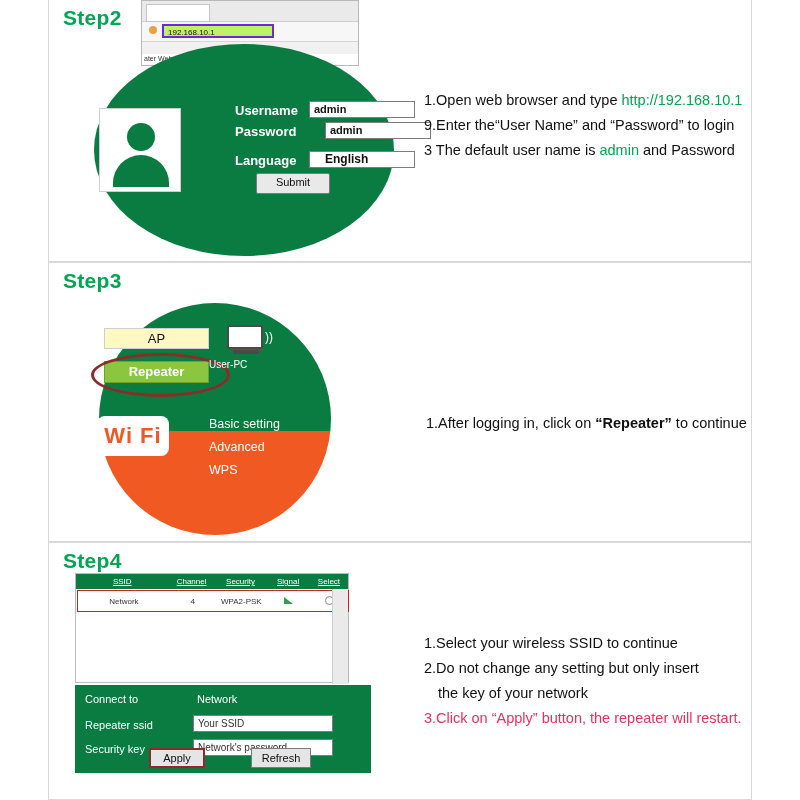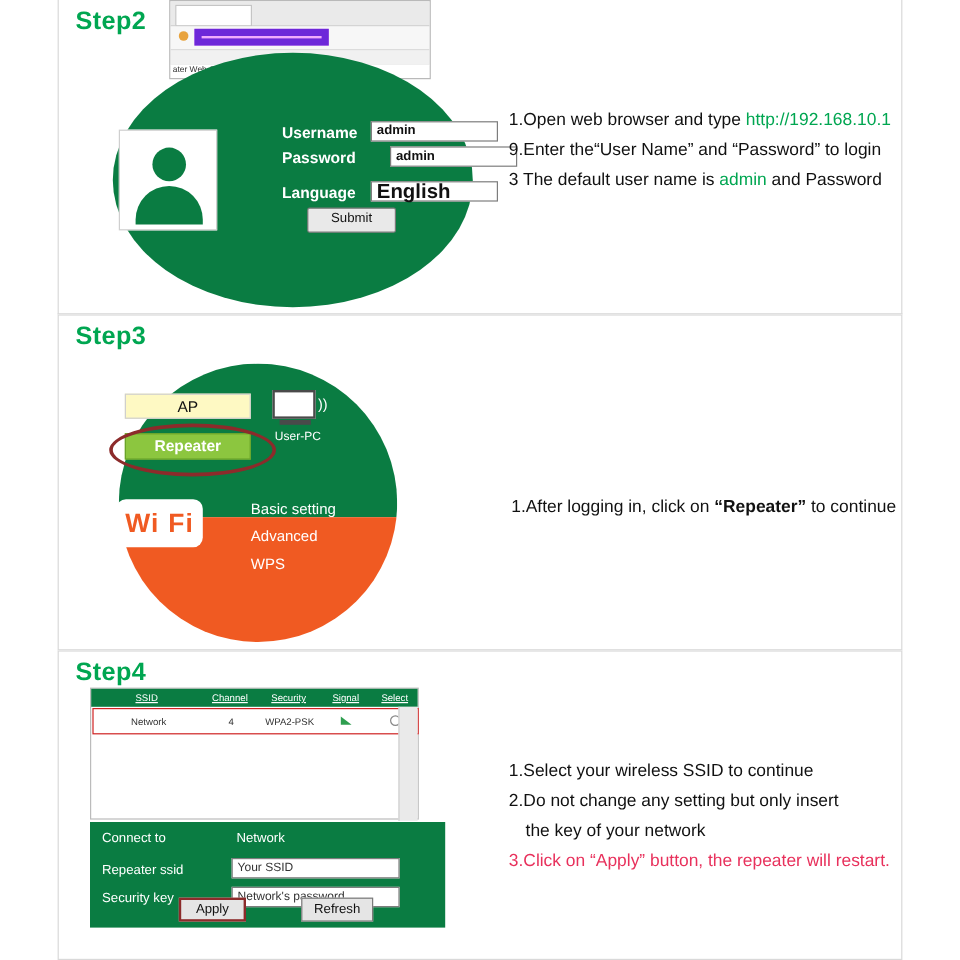--- a/index.html
+++ b/index.html
@@ -38,21 +38,21 @@
   .browser{
     position:absolute;left:92px;top:0px;width:218px;height:66px;
     background:#f4f4f4;border:1px solid #b9b9b9;box-sizing:border-box;
     overflow:hidden;
   }
   .browser .bar1{position:absolute;left:0;top:0;width:100%;height:20px;background:#eaeaea;border-bottom:1px solid #cfcfcf;}
   .browser .bar1 .tab{position:absolute;left:4px;top:3px;width:62px;height:16px;background:#fff;border:1px solid #c5c5c5;}
   .browser .urlrow{position:absolute;left:0;top:21px;width:100%;height:19px;background:#f7f7f7;border-bottom:1px solid #d5d5d5;}
   .browser .urlbox{
     position:absolute;left:20px;top:2px;width:112px;height:14px;
-    background:#f0abfc;border:6px solid #6d28d9;
+    background:#bef264;border:2px solid #6d28d9;
     font-size:8px;line-height:14px;color:#111;padding-left:4px;box-sizing:border-box;
     white-space:nowrap;overflow:hidden;
   }
   .browser .dot{position:absolute;left:7px;top:25px;width:8px;height:8px;border-radius:50%;background:#e8a33d;}
   .browser .bmrow{position:absolute;left:0;top:41px;width:100%;height:12px;background:#f1f1f1;border-bottom:1px solid #dcdcdc;}
   .browser .content{position:absolute;left:0;top:53px;width:100%;height:13px;background:#ffffff;}
   .browser .sitelabel{position:absolute;left:2px;top:1px;font-size:7px;color:#333;white-space:nowrap;}
 
   .greencircle{
     position:absolute;left:45px;top:44px;width:300px;height:212px;
@@ -66,21 +66,21 @@
   .avatar-body{position:absolute;left:13px;top:46px;width:56px;height:32px;border-radius:28px 28px 0 0;background:#0a7c42;}
 
   .form-row{position:absolute;display:flex;align-items:flex-end;font-weight:bold;}
   .form-label{color:#ffffff;font-size:13px;width:74px;}
   .field{
     width:106px;height:17px;background:#ffffff;border:1px solid #7d7d7d;
     box-sizing:border-box;font-size:11px;color:#111;padding-left:4px;line-height:15px;
   }
   .select{
     width:106px;height:17px;background:#ffffff;border:1px solid #7d7d7d;
-    box-sizing:border-box;font-size:17px;color:#111;padding-left:4px;line-height:15px;
+    box-sizing:border-box;font-size:12px;color:#111;padding-left:15px;line-height:15px;
     position:relative;
   }
   .submit-btn{
     position:absolute;left:207px;top:173px;width:72px;height:19px;
     background:#e9e9e9;border:1px solid #7a7a7a;border-radius:2px;
     font-size:11px;color:#111;text-align:center;line-height:17px;
   }
 
   .text-col{position:absolute;font-size:14.5px;color:#111;line-height:25px;}
   #s2-text{left:375px;top:88px;width:330px;}
@@ -105,21 +105,21 @@
     text-align:center;line-height:20px;
   }
   .ellipse-hl{
     position:absolute;left:42px;top:90px;width:133px;height:38px;
     border:3px solid #8c2b2b;border-radius:50%;
   }
   .pc-icon{position:absolute;left:178px;top:62px;width:44px;height:32px;}
   .pc-screen{position:absolute;left:0;top:0;width:36px;height:24px;background:#ffffff;border:2px solid #4a4a4a;box-sizing:border-box;}
   .pc-base{position:absolute;left:6px;top:25px;width:26px;height:4px;background:#4a4a4a;}
   .pc-wave{position:absolute;left:38px;top:6px;color:#ffffff;font-size:12px;line-height:12px;}
-  .pc-label{position:absolute;left:180px;top:96px;color:#ffffff;font-size:10px;}
+  .pc-label{position:absolute;left:160px;top:96px;color:#ffffff;font-size:10px;}
   .wifi-badge{
     position:absolute;left:48px;top:153px;width:72px;height:40px;background:#ffffff;border-radius:8px;
   }
   .wifi-text{
     position:absolute;left:0;top:0;width:72px;height:24px;color:#f05a22;font-size:22px;font-weight:bold;
     text-align:center;line-height:40px;letter-spacing:1px;
   }
   .menu-list{position:absolute;left:160px;top:150px;color:#ffffff;font-size:12.5px;line-height:23px;}
   #s3-text{left:377px;top:148px;width:330px;}
 

